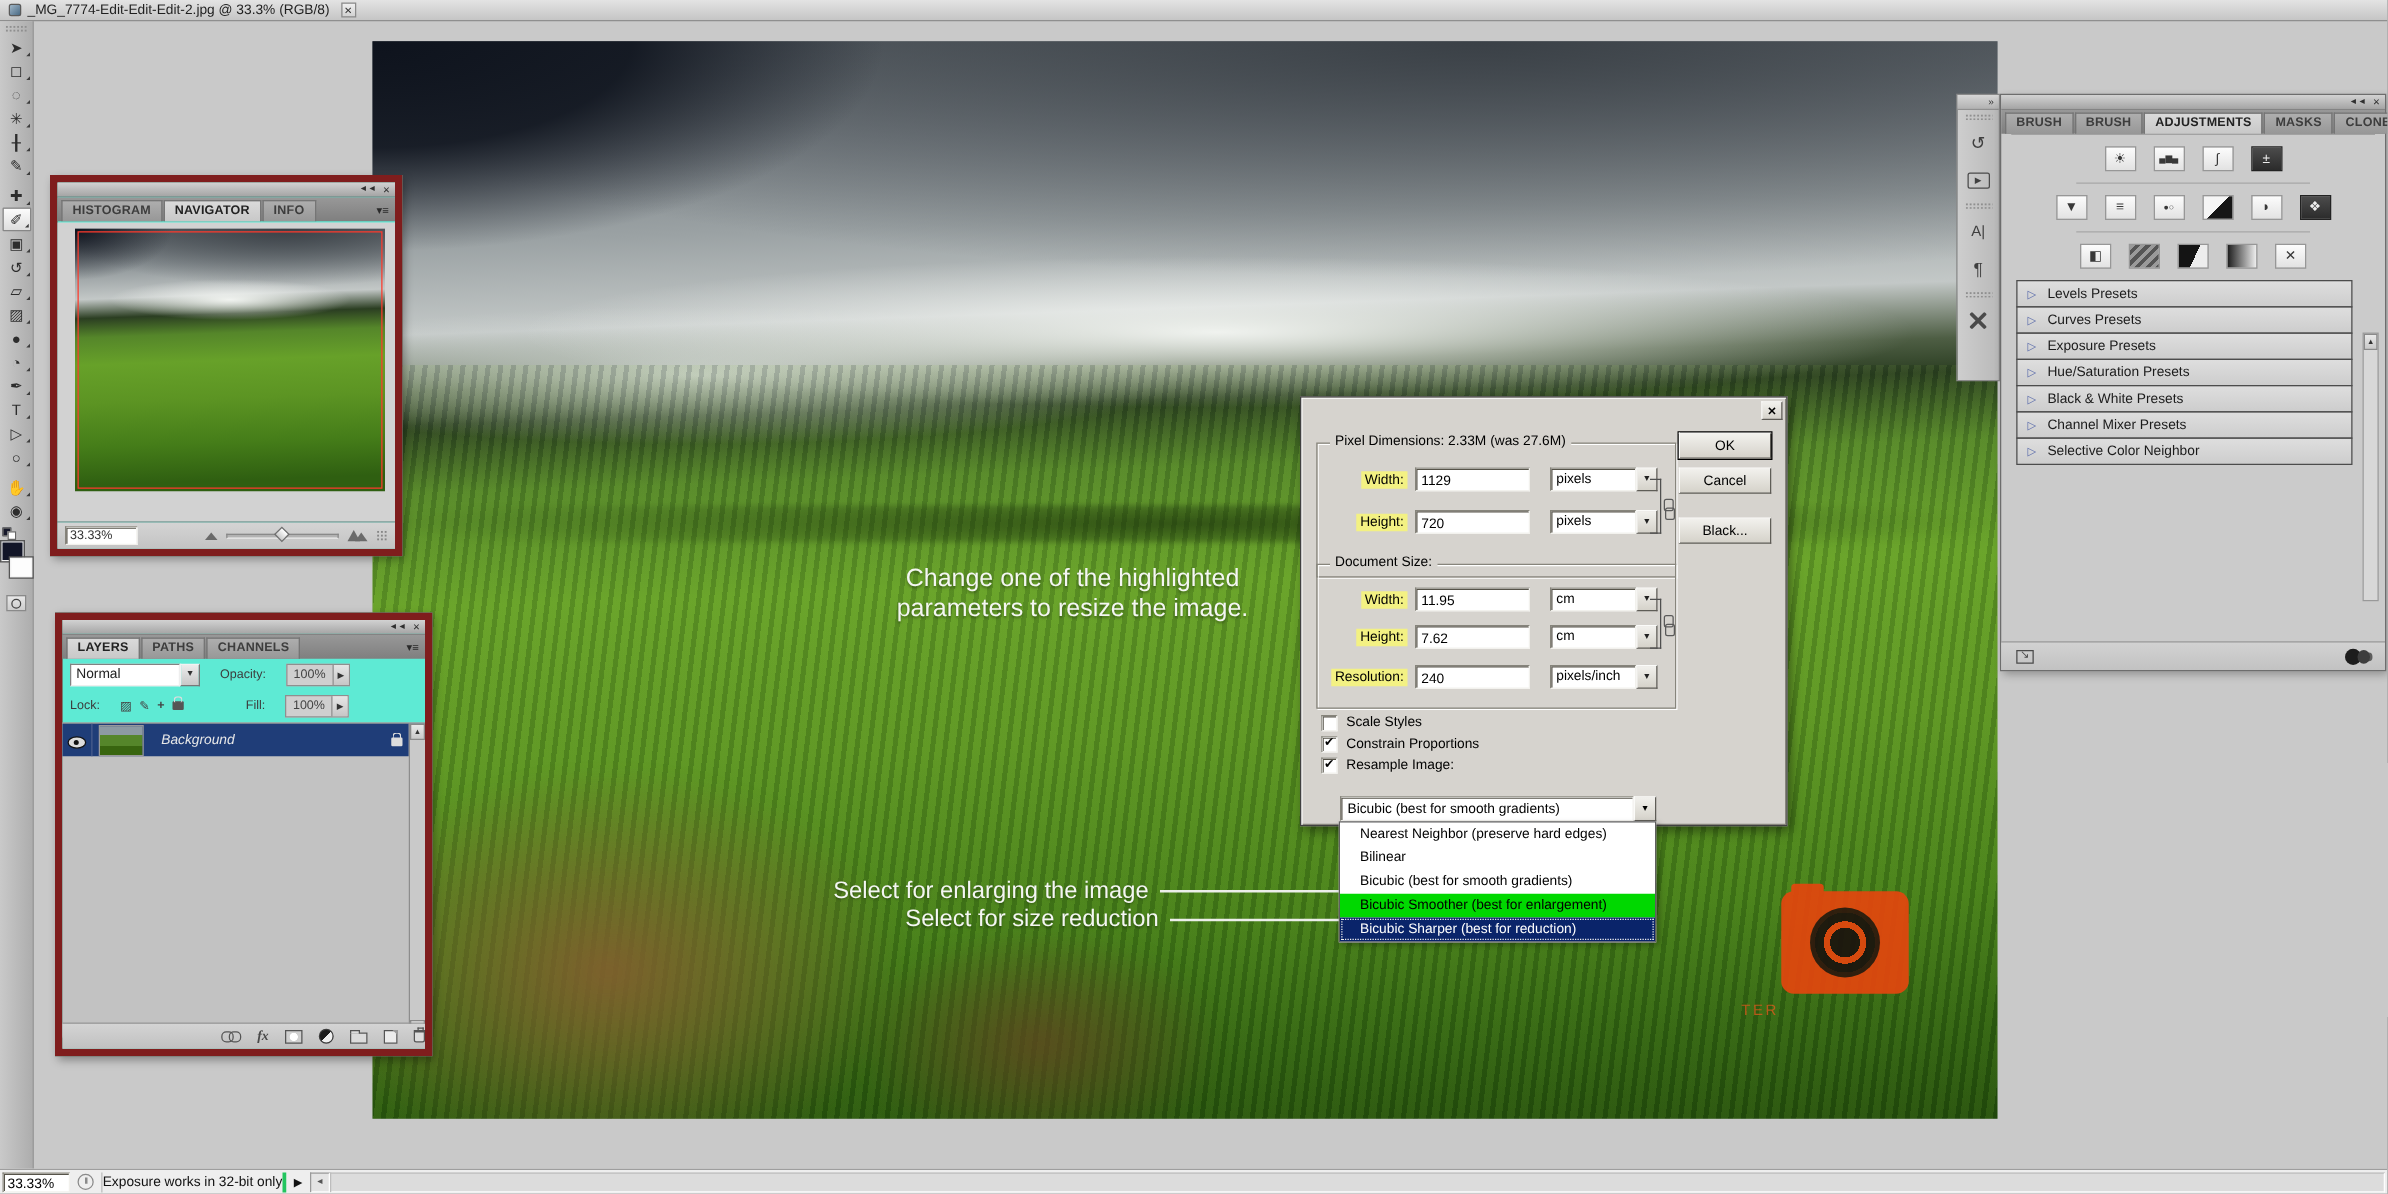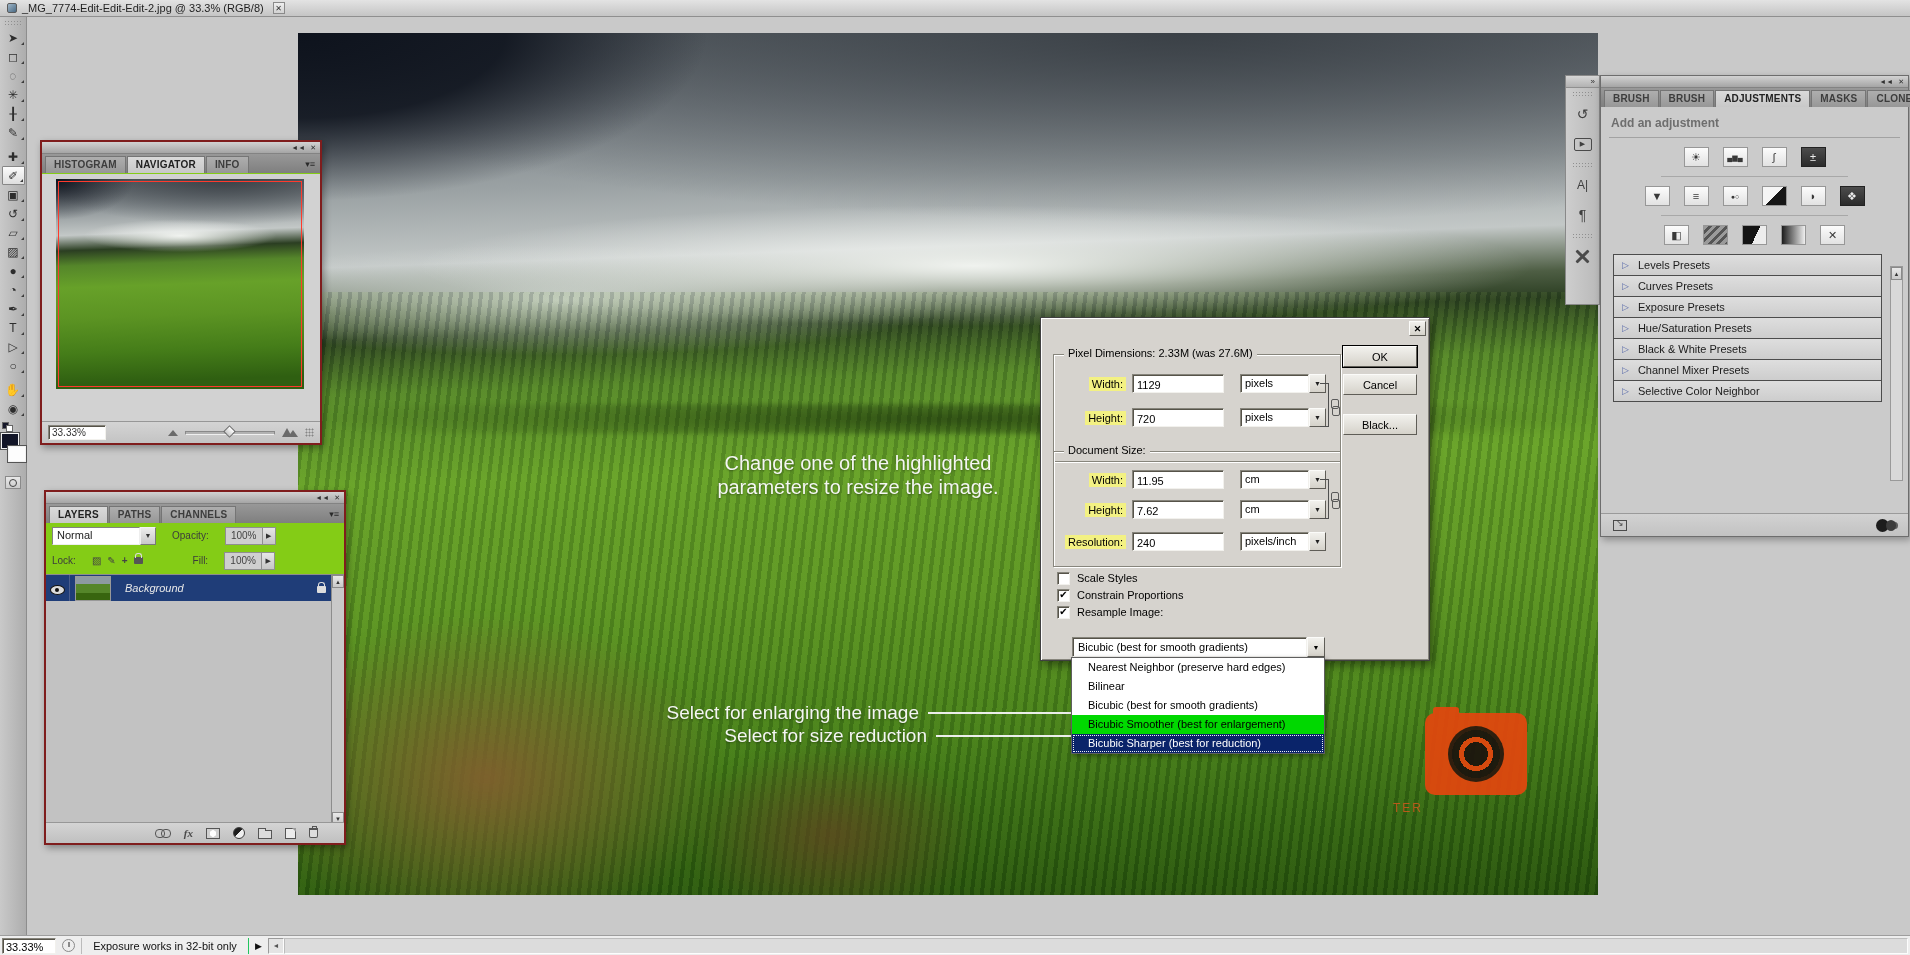--- a/index.html
+++ b/index.html
@@ -47,21 +47,21 @@
   .anno-row{position:absolute;left:200px;width:578px;display:flex;align-items:center;justify-content:flex-end;color:#f4f6f2;font-size:19px;text-shadow:0 1px 2px rgba(0,0,0,.35);white-space:nowrap}
   .anno-arrow{height:2px;background:#eceeea;margin-left:9px;position:relative;flex:0 0 auto}
   .anno-arrow::after{content:"";position:absolute;right:-7px;top:-4px;border-left:8px solid #eceeea;border-top:5px solid transparent;border-bottom:5px solid transparent}
 
   .watermark{position:absolute;left:1127px;top:680px;width:102px;height:82px;background:#e2470e;border-radius:10px;opacity:.93}
   .watermark::before{content:"";position:absolute;left:23px;top:13px;width:56px;height:56px;border-radius:50%;background:radial-gradient(circle,#1c140e 0 12px,#e2470e 12px 17px,#1c140e 17px 24px,rgba(28,20,14,.9) 24px)}
   .watermark::after{content:"";position:absolute;left:8px;top:-6px;width:26px;height:10px;background:#e2470e;border-radius:3px}
   .wm-text{position:absolute;left:1095px;top:768px;color:rgba(230,90,30,.75);font-size:12px;letter-spacing:2px}
 
   
-  .panel{position:absolute;background:#84cc16;border:2px solid #7f1d1d;box-shadow:2px 3px 7px rgba(0,0,0,.35)}
+  .panel{position:absolute;background:#5eead4;border:6px solid #7f1d1d;box-shadow:2px 3px 7px rgba(0,0,0,.35)}
   .pbar{height:12px;background:linear-gradient(#d2d2d2,#a5a5a5);display:flex;justify-content:flex-end;align-items:center;gap:5px;padding:0 4px;font-size:7px;color:#2f2f2f;border-bottom:1px solid #838383}
   .ptabs{height:19px;background:linear-gradient(#989898,#7f7f7f);display:flex;align-items:flex-end;padding-left:3px}
   .ptab{height:17px;line-height:16px;padding:0 8px;font-size:10px;font-weight:bold;color:#3d3d3d;background:linear-gradient(#aeaeae,#979797);border:1px solid #757575;border-bottom:none;margin-right:1px;letter-spacing:.2px}
   .ptab.active{background:linear-gradient(#dadada,#c8c8c8);color:#222}
   .pmenu{margin-left:auto;margin-right:5px;font-size:9px;color:#2a2a2a;align-self:center}
   .grip{width:9px;height:9px;background:radial-gradient(#868686 .9px,transparent 1.1px) 0 0/3px 3px}
 
   
   #navigator{left:40px;top:140px;width:282px;height:305px}
   .nav-body{position:absolute;top:32px;left:0;right:0;bottom:22px;background:#d2d2d2}
@@ -96,21 +96,21 @@
   .eye-cell{width:24px;height:100%;display:flex;align-items:center;justify-content:center;border-right:1px solid #4a5d8c}
   .eye{position:relative;width:15px;height:13px}
   .eye::before{content:"";position:absolute;left:0;top:3px;width:13px;height:8px;border:1.5px solid #111;border-radius:50%;background:#ddd}
   .eye::after{content:"";position:absolute;left:5px;top:6px;width:4px;height:4px;border-radius:50%;background:#111}
   .lay-thumb{width:36px;height:25px;margin-left:5px;border:1px solid #999;background:linear-gradient(#8d9aa2 0 32%,#55862a 32% 70%,#38650f 70% 100%)}
   .lay-name{margin-left:14px;font-style:italic;font-size:11px}
   .mlock{position:relative;width:9px;height:7px;background:#ddd;border-radius:1px;margin-left:auto;margin-right:18px;margin-top:3px}
   .mlock::before{content:"";position:absolute;left:1px;top:-4px;width:5px;height:4px;border:1.5px solid #ddd;border-bottom:none;border-radius:3px 3px 0 0}
   .lay-scroll{position:absolute;right:0;top:0;bottom:0;width:13px;background:#c9c9c9;border-left:1px solid #8d8d8d;display:flex;flex-direction:column;justify-content:space-between}
   .sc-btn{height:13px;display:flex;align-items:center;justify-content:center;font-size:6px;color:#333;background:linear-gradient(#e9e9e9,#c9c9c9);border:1px solid #8a8a8a}
-  .lay-foot{position:absolute;left:0;right:0;bottom:0;height:21px;background:linear-gradient(#d4d4d4,#c0c0c0);border-top:1px solid #979797;display:flex;align-items:center;justify-content:flex-end;gap:13px;padding-right:26px;font-size:11px;color:#3a3a3a}
+  .lay-foot{position:absolute;left:0;right:0;bottom:0;height:21px;background:linear-gradient(#d4d4d4,#c0c0c0);border-top:1px solid #979797;display:flex;align-items:center;justify-content:flex-end;gap:13px;font-size:11px;color:#3a3a3a}
   .icon-link{position:relative;width:16px;height:8px}
   .icon-link::before,.icon-link::after{content:"";position:absolute;top:0;width:8px;height:7px;border:1.5px solid #555;border-radius:4px}
   .icon-link::after{left:6px}
   .fx{font-style:italic;font-weight:bold;font-family:"Liberation Serif",serif;font-size:11px;color:#4a4a4a}
   .icon-mask{width:14px;height:11px;border:1px solid #555;background:radial-gradient(circle at 50% 50%,#fff 0 3px,#d0d0d0 3.5px)}
   .icon-adj{width:12px;height:12px;border-radius:50%;border:1px solid #3c3c3c;background:linear-gradient(135deg,#1e1e1e 50%,#f0f0f0 50%)}
   .icon-folder{position:relative;width:14px;height:9px;background:#dcdcdc;border:1px solid #555;margin-top:3px}
   .icon-folder::before{content:"";position:absolute;left:-1px;top:-3px;width:6px;height:2px;background:#dcdcdc;border:1px solid #555;border-bottom:none}
   .icon-new{position:relative;width:11px;height:11px;background:#ececec;border:1px solid #555}
   .icon-new::before{content:"";position:absolute;right:-1px;top:-1px;border-left:4px solid transparent;border-top:4px solid #9a9a9a}
@@ -178,21 +178,21 @@
   #resample-menu{position:absolute;left:1071px;top:657px;width:254px;background:#fff;border:1px solid #5f5f5f;box-shadow:2px 2px 5px rgba(0,0,0,.35);font-size:11px;z-index:30}
   .mitem{height:19px;line-height:19px;padding-left:16px;color:#000;white-space:nowrap;overflow:hidden}
   .mitem.green{background:#00d800}
   .mitem.navy{background:#0a246a;color:#fff;outline:1px dotted #efefef;outline-offset:-2px}
 
   
   #status{position:absolute;left:0;bottom:0;right:0;height:20px;background:#eeeeee;border-top:1px solid #9e9e9e;display:flex;align-items:center;font-size:11px;color:#111}
   .st-zoom{width:54px;height:16px;margin-left:2px;padding:2px 0 0 3px;font-size:11px}
   .st-ic{width:13px;height:13px;border:1.5px solid #8a8a8a;border-radius:50%;margin:0 6px;position:relative}
   .st-ic::before{content:"";position:absolute;left:5px;top:2px;width:1.5px;height:5px;background:#8a8a8a}
-  .st-msg{width:168px;height:16px;display:flex;align-items:center;justify-content:center;border-left:1px solid #bbb;border-right:1px solid #22c55e}
+  .st-msg{width:148px;height:16px;display:flex;align-items:center;justify-content:center;border-left:1px solid #bbb;border-right:3px solid #22c55e}
   .st-play{margin:0 6px;font-size:9px;color:#111}
   .st-scrollbtn{width:16px;height:16px;display:flex;align-items:center;justify-content:center;font-size:7px;color:#555;background:#e4e4e4;border:1px solid;border-color:#9a9a9a #fdfdfd #fdfdfd #9a9a9a}
   .st-track{flex:1;height:16px;background:#dcdcdc;border:1px solid;border-color:#bdbdbd #fdfdfd #fdfdfd #bdbdbd;margin-right:2px}
 </style>
 </head>
 <body>
 
 <div id="root">
 
   <div class="titlebar">
@@ -413,21 +413,20 @@
       <span>✕</span>
     </div>
     <div class="ptabs">
       <span class="ptab">BRUSH</span>
       <span class="ptab">BRUSH</span>
       <span class="ptab active">ADJUSTMENTS</span>
       <span class="ptab">MASKS</span>
       <span class="ptab">CLONE</span>
 
     </div>
-    <div class="adj-head">Add an adjustment</div>
     <div class="adj-div"></div>
     <div class="arow">
       <span class="ai">☀</span>
       <span class="ai" style="font-size:7px">▄▆▄</span>
       <span class="ai">∫</span>
       <span class="ai dark">±</span>
     </div>
     <div class="adj-div-short"></div>
     <div class="arow">
       <span class="ai">▼</span>

